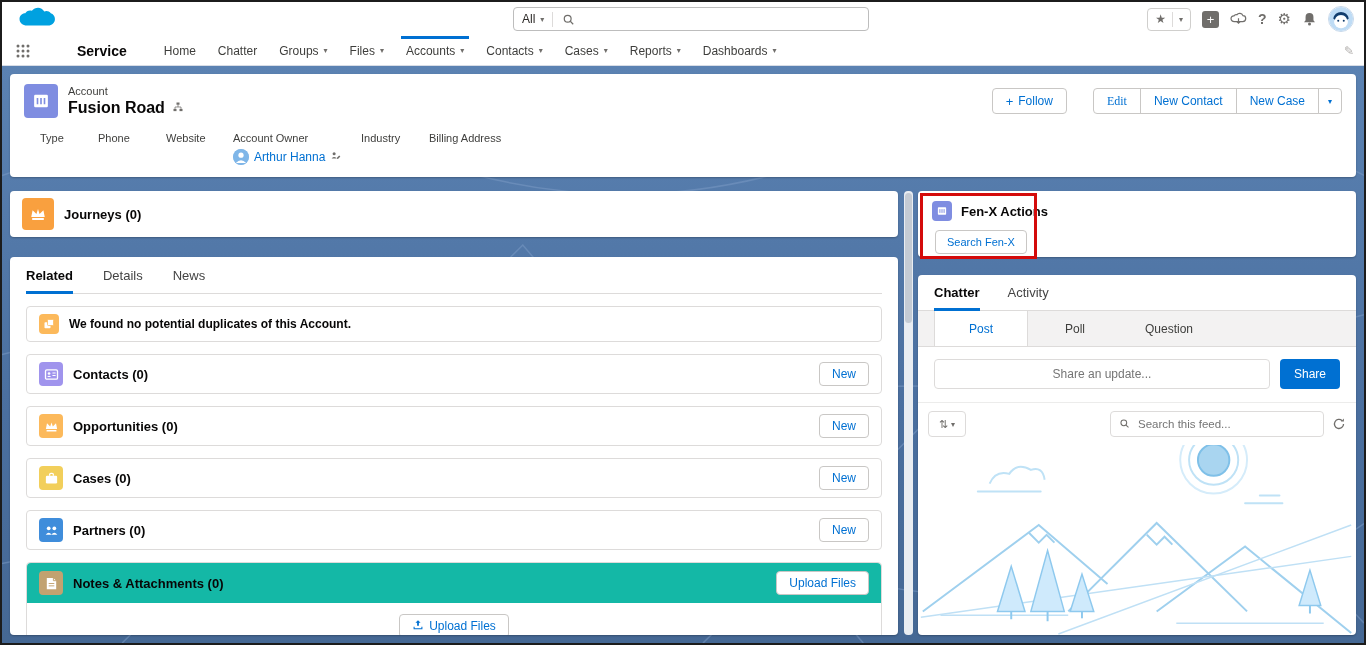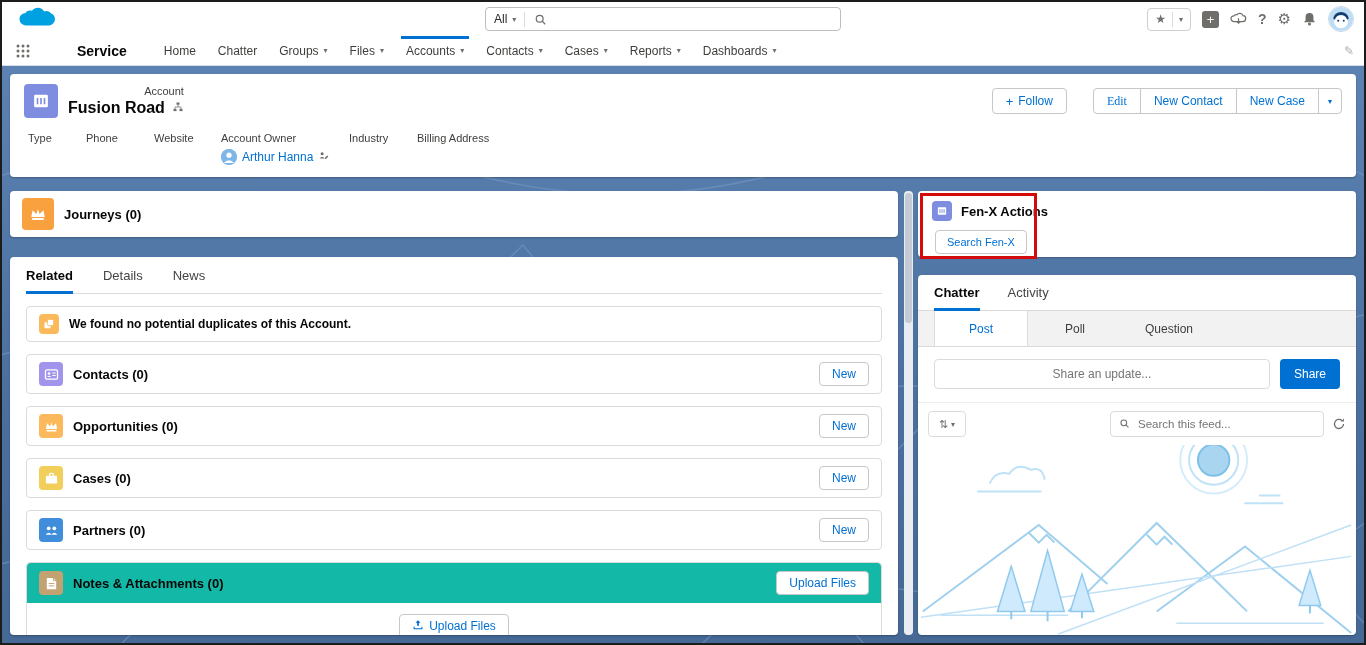--- a/index.html
+++ b/index.html
@@ -5,21 +5,21 @@
   * { box-sizing: border-box; }
   html,body { margin:0; padding:0; }
   body { font-family: "Liberation Sans", sans-serif; }
   .page { width:1366px; height:645px; border:2px solid #1c1c1c; background:#fff;
           display:flex; flex-direction:column; overflow:hidden; position:relative; }
 
   
   .topbar { height:34px; background:#fff; display:flex; align-items:center;
             padding:0 10px; position:relative; flex:0 0 auto; }
   .logo { display:flex; align-items:center; margin-left:4px; }
-  .gsearch { position:absolute; left:483px; top:5px; width:356px; height:24px;
+  .gsearch { position:absolute; left:511px; top:5px; width:356px; height:24px;
              border:1px solid #bdbdbd; border-radius:4px; display:flex; align-items:center; background:#fff; }
   .scope { display:flex; align-items:center; gap:5px; padding:0 8px; height:100%;
            background:none; border:none; font-size:12px; color:#2b2826; cursor:pointer; font-family:inherit; }
   .scope .caret { font-size:8px; color:#706e6b; }
   .v-div { width:1px; height:15px; background:#dddbda; }
   .mag { display:flex; margin:0 6px 0 9px; }
   .gsearch input { flex:1; border:none; outline:none; font-size:12px; color:#444; background:transparent; }
   .top-icons { margin-left:auto; display:flex; align-items:center; gap:11px; }
   .iconbtn { background:none; border:none; padding:0; color:#706e6b; display:flex;
              align-items:center; justify-content:center; cursor:pointer; font-family:inherit; }
@@ -53,34 +53,34 @@
   .card { background:#fff; border-radius:4px; box-shadow:0 1px 2px rgba(0,0,0,.25); }
 
   
   .record-card { padding:10px 14px 12px; flex:0 0 auto; }
   .rec-row1 { display:flex; align-items:center; }
   .sq-icon { border-radius:4px; display:flex; align-items:center; justify-content:center; flex:0 0 auto; }
   .sq-34 { width:34px; height:34px; } .sq-24 { width:24px; height:24px; } .sq-20 { width:20px; height:20px; }
   .c-account { background:#7f8de1; } .c-journeys { background:#f9a03f; } .c-contacts { background:#a094ed; }
   .c-opps { background:#fcb95b; } .c-cases { background:#f2cf5b; } .c-partners { background:#3f8ddb; }
   .c-notes { background:#c2a270; } .c-dup { background:#fcb95b; }
-  .rec-titles { margin-left:10px; display:flex; flex-direction:column; gap:2px;text-align:right; }
+  .rec-titles { margin-left:10px; display:flex; flex-direction:column; gap:2px; }
   .entity-label { font-size:11px; color:#3e3e3c; }
   .title-row { display:flex; align-items:center; gap:7px; }
   .rec-title { font-size:16px; font-weight:bold; color:#080707; }
   .rec-actions { margin-left:auto; display:flex; align-items:center; gap:10px; }
   .btn { height:26px; padding:0 13px; border:1px solid #c9c7c5; border-radius:4px; background:#fff;
          color:#0070d2; font-size:12px; display:flex; align-items:center; gap:5px; cursor:pointer; font-family:inherit; white-space:nowrap; }
   .btn .plus-glyph { font-size:13px; }
   .btn-group { display:flex; }
   .btn-group .btn { border-radius:0; margin-left:-1px; }
   .btn-group .btn:first-child { border-radius:4px 0 0 4px; margin-left:16px;font-family:Liberation Serif, serif; }
   .btn-group .btn:last-child { border-radius:0 4px 4px 0; padding:0 9px; }
   .btn-group .caret { font-size:8px; color:#0070d2; }
-  .rec-row2 { display:flex; margin-top:14px; padding-left:4px; }
+  .rec-row2 { display:flex; margin-top:14px; padding-left:4px;margin-left:12px; }
   .field { display:flex; flex-direction:column; gap:5px; font-size:11px; color:#3e3e3c; }
   .f-type{width:58px;} .f-phone{width:68px;} .f-website{width:67px;} .f-owner{width:128px;} .f-industry{width:68px;} .f-billing{width:110px;}
   .owner-val { display:flex; align-items:center; gap:5px; font-size:12px; color:#0070d2; cursor:pointer; }
   .owner-avatar { width:16px; height:16px; border-radius:50%; background:#7fb6e8; display:flex; overflow:hidden; flex:0 0 auto; }
 
   
   .columns { display:flex; margin-top:14px; flex:1; min-height:0; }
   .col-left { flex:1; min-width:0; display:flex; flex-direction:column; }
   .scroll-track { width:9px; margin:0 5px 0 6px; background:#e9edf2; border-radius:4px; position:relative; }
   .scroll-thumb { position:absolute; top:2px; left:1px; width:7px; height:130px; background:#c4cbd4; border-radius:4px; }

